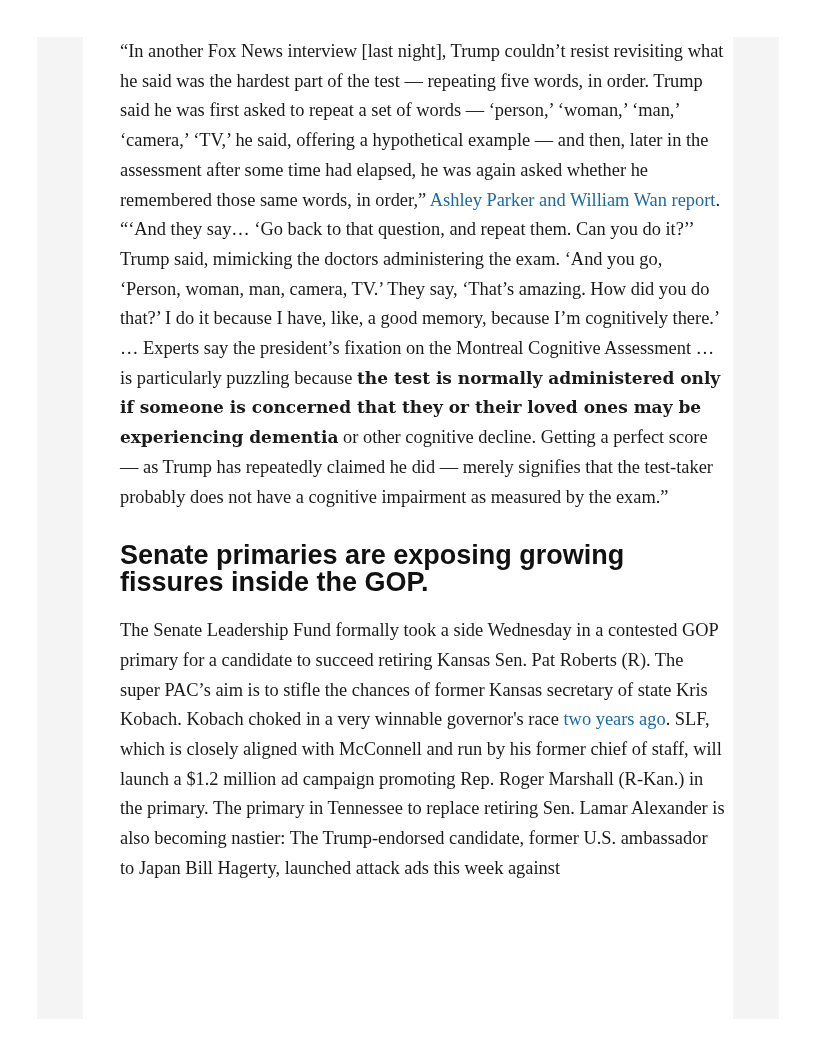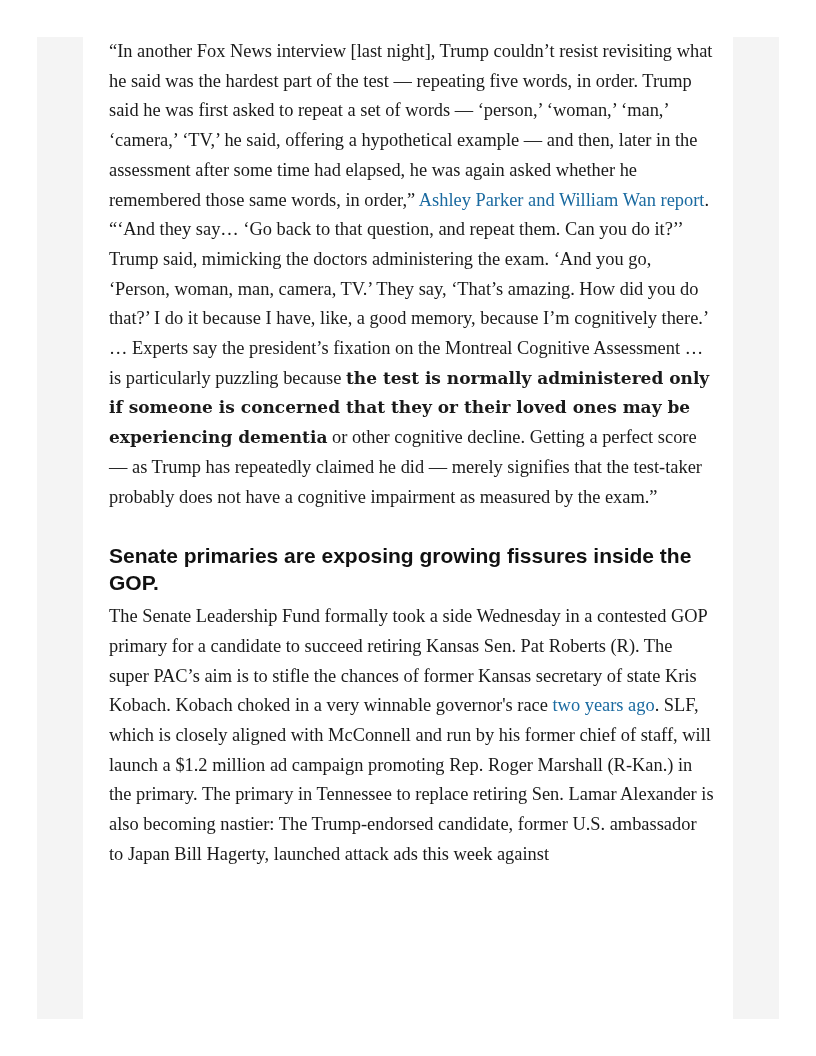--- a/index.html
+++ b/index.html
@@ -1,24 +1,24 @@
 <!DOCTYPE html>
 <html><head>
 <meta charset="utf-8">
 <style>
   html, body { margin: 0; padding: 0; background: #ffffff; }
   body { width: 816px; height: 1056px; position: relative; overflow: hidden; }
   .side-panel { position: absolute; top: 37px; width: 46px; height: 982px; background: #f4f4f4; }
   .side-left { left: 37px; }
   .side-right { left: 733px; }
-  .article { position: absolute; left: 109px; top: 37px; width: 605px; font-family: "Liberation Serif", "DejaVu Serif", serif; font-size: 18.4px; line-height: 29.7px; color: #1a1a1a; }
+  .article { position: absolute; left: 120px; top: 37px; width: 605px; font-family: "Liberation Serif", "DejaVu Serif", serif; font-size: 18.4px; line-height: 29.7px; color: #1a1a1a; }
   .article p { margin: 0; }
   .article a { color: #1a6aa0; text-decoration: none; }
   .article b { font-family: "DejaVu Serif", serif; font-size: 17px; font-weight: bold; }
-  .headline { font-family: "Liberation Sans", "DejaVu Sans", sans-serif; font-weight: bold; font-size: 21px; line-height: 27px; color: #111; margin: 30px 0 6px 0; }
+  .headline { font-family: "Liberation Sans", "DejaVu Sans", sans-serif; font-weight: bold; font-size: 27px; line-height: 27px; color: #111; margin: 30px 0 20px 0; }
 </style>
 </head>
 <body>
 
 <div class="side-panel side-left"></div>
 <div class="side-panel side-right"></div>
 
 <div class="article">
   <p><span>“In another Fox News interview [last night], Trump couldn’t resist revisiting what he said was the hardest part of the test — repeating five words, in order. Trump said he was first asked to repeat a set of words — ‘person,’ ‘woman,’ ‘man,’ ‘camera,’ ‘TV,’ he said, offering a hypothetical example — and then, later in the assessment after some time had elapsed, he was again asked whether he remembered those same words, in order,” </span><a href="#">Ashley Parker and William Wan report</a><span>. “‘And they say… ‘Go back to that question, and repeat them. Can you do it?’’ Trump said, mimicking the doctors administering the exam. ‘And you go, ‘Person, woman, man, camera, TV.’ They say, ‘That’s amazing. How did you do that?’ I do it because I have, like, a good memory, because I’m cognitively there.’ … Experts say the president’s fixation on the Montreal Cognitive Assessment … is particularly puzzling because </span><b>the test is normally administered only if someone is concerned that they or their loved ones may be experiencing dementia</b><span> or other cognitive decline. Getting a perfect score — as Trump has repeatedly claimed he did — merely signifies that the test-taker probably does not have a cognitive impairment as measured by the exam.”</span></p>
 

